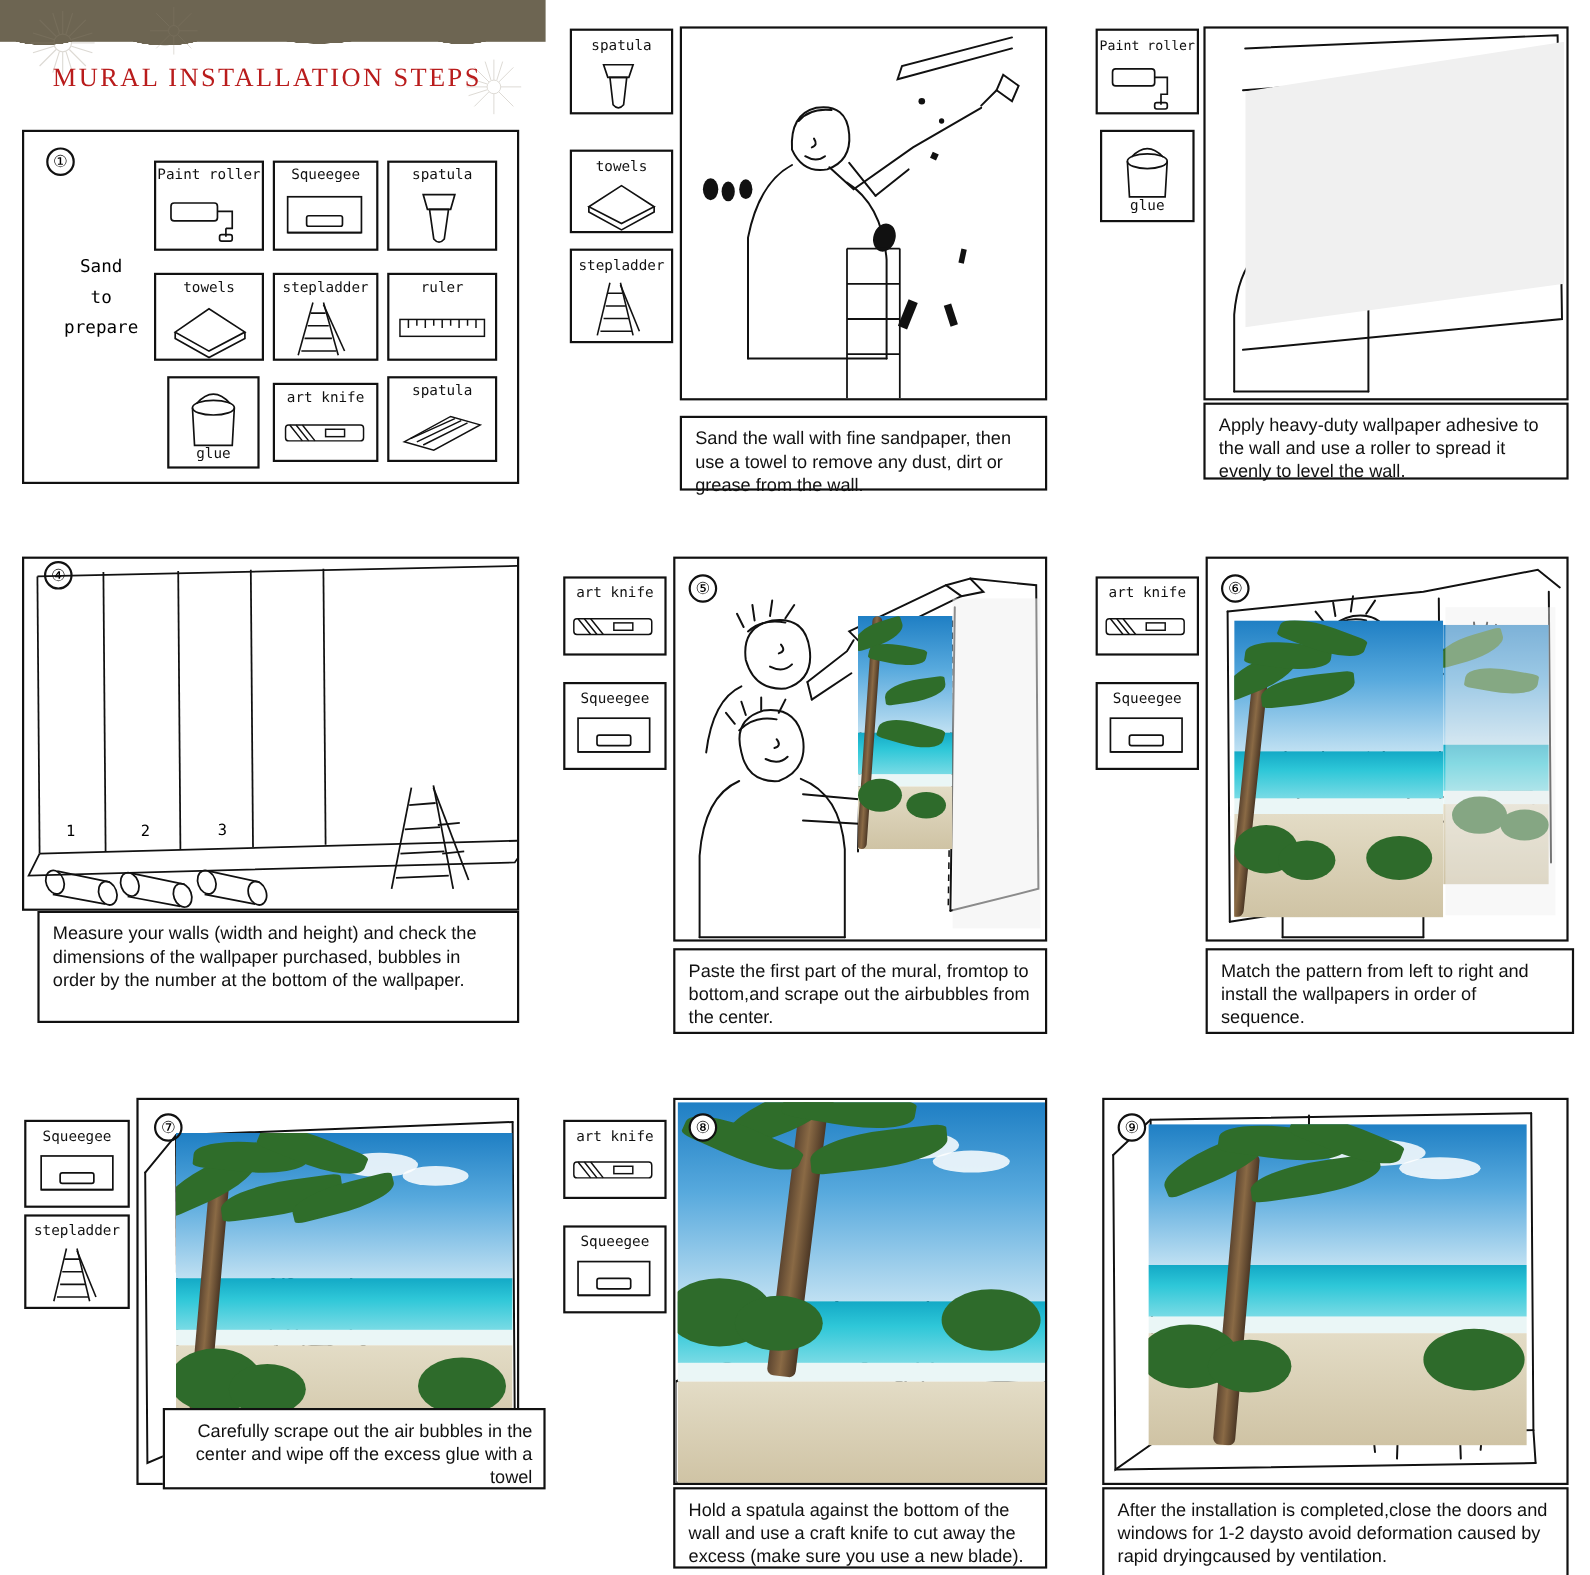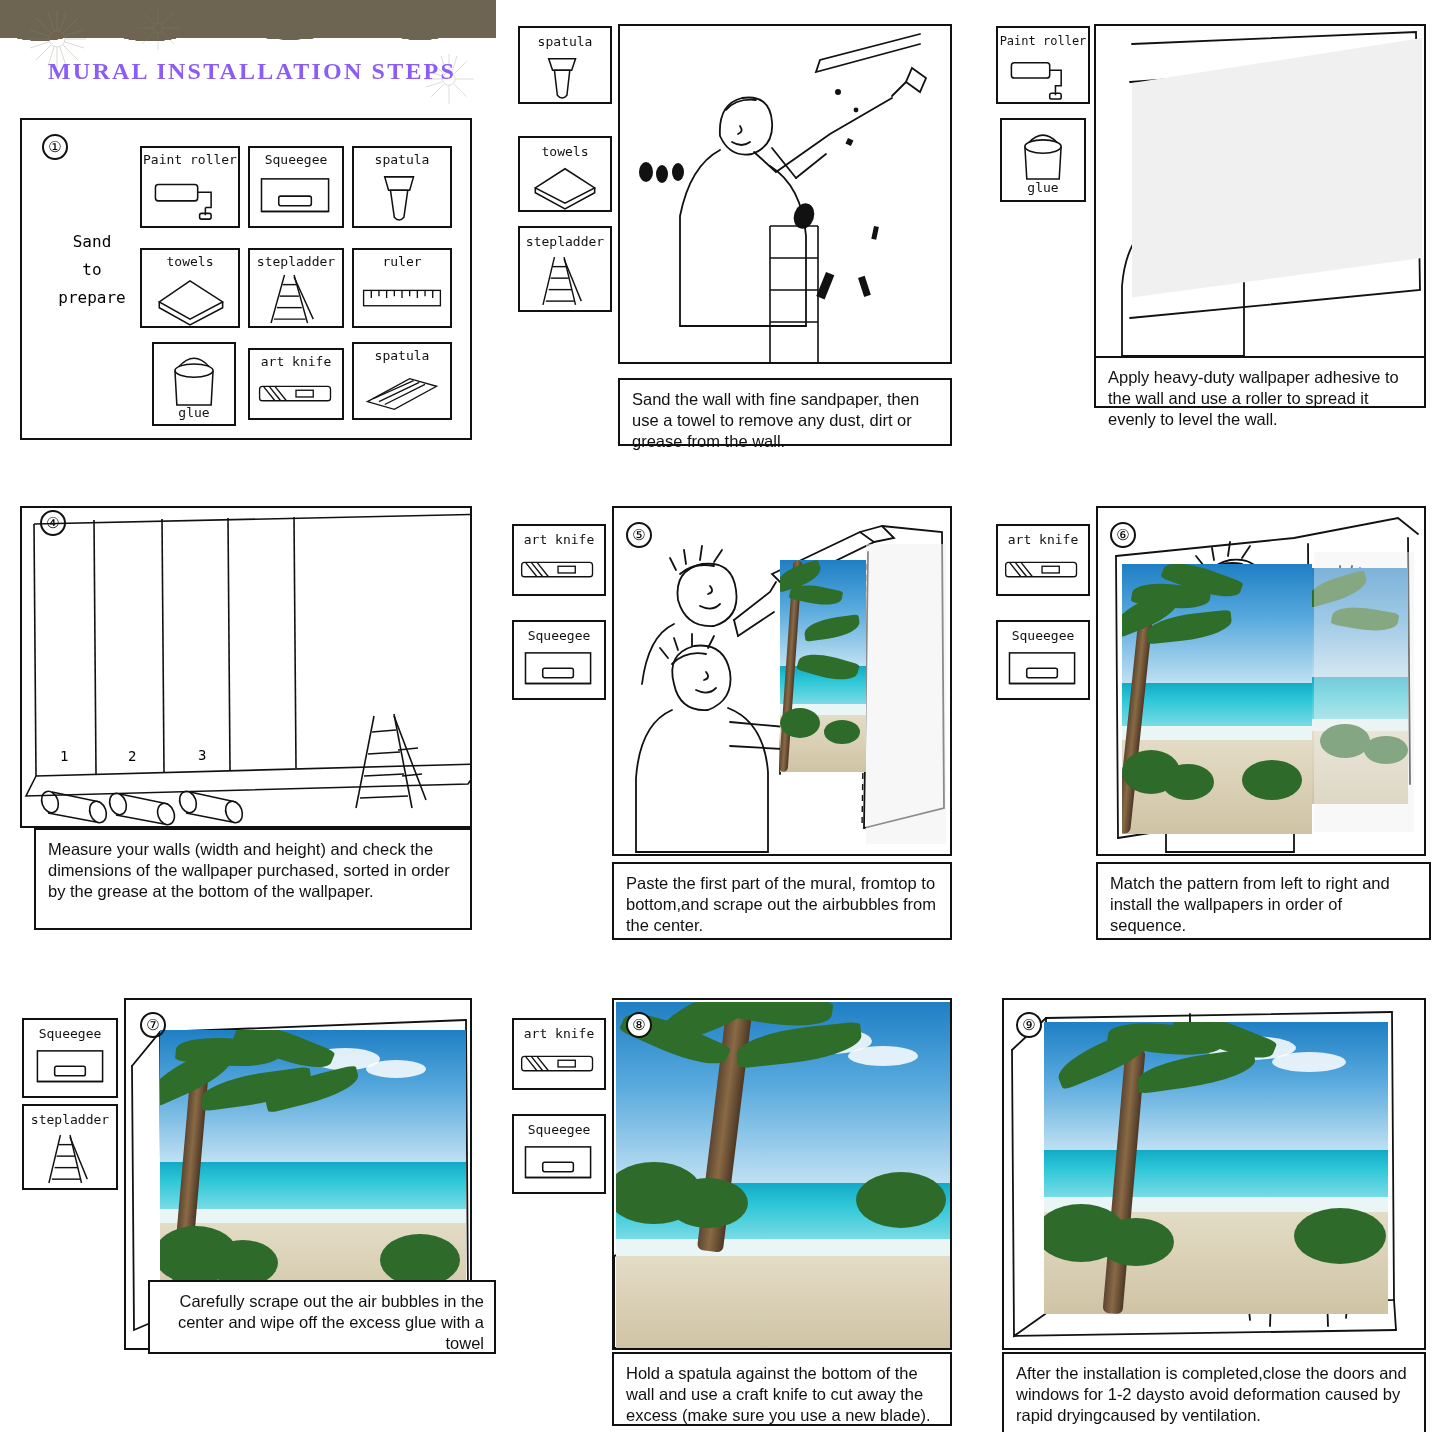--- a/index.html
+++ b/index.html
@@ -22,21 +22,21 @@
     background:
       radial-gradient(ellipse 60px 18px at 40px 0,#6d6552 60%,transparent 61%),
       radial-gradient(ellipse 70px 22px at 150px -2px,#6d6552 60%,transparent 61%),
       radial-gradient(ellipse 80px 16px at 290px 0,#6d6552 60%,transparent 61%),
       radial-gradient(ellipse 60px 20px at 420px -2px,#6d6552 60%,transparent 61%);
   }
   .title{
     position:absolute;left:48px;top:58px;
     font-family:"Liberation Serif", serif;
     font-size:24px;letter-spacing:2.2px;
-    color:#8b5cf6;font-weight:bold;
+    color:#b91c1c;font-weight:normal;
   }
   .deco{position:absolute;opacity:.30;}
   .deco svg{display:block;}
 
   
   .box{position:absolute;border:2px solid #111;background:#fff;box-sizing:border-box;}
   .label{
     font-family:"DejaVu Sans Mono", monospace;
     font-size:13px;color:#111;text-align:center;
   }
@@ -355,21 +355,21 @@
         <path d="M112 182 L182 188 L208 192"></path>
         <path d="M112 206 L186 210 L210 206"></path>
         <path d="M182 188 L186 210"></path>
         <path d="M210 206 L244 186 L266 126"></path>
         <path d="M208 192 L248 196 L268 132"></path>
         <rect x="256" y="96" width="54" height="24" rx="5" transform="rotate(-20 256 96)"></rect>
         <path d="M268 126 L262 110"></path>
       </g>
     </svg>
   </div>
-  <div class="caption" style="left:1094px;top:356px;width:332px;height:52px;">Apply heavy-duty wallpaper adhesive to the wall and use a roller to spread it evenly to level the wall.</div>
+  <div class="caption" style="left:1094px;top:366px;width:332px;height:70px;">Apply heavy-duty wallpaper adhesive to the wall and use a roller to spread it evenly to level the wall.</div>
 
   <div class="box" style="left:20px;top:506px;width:452px;height:322px;"></div>
   <div class="num" style="left:40px;top:510px;">④</div>
   <svg style="position:absolute;left:22px;top:508px;" width="448" height="318" viewBox="0 0 448 318">
     <g stroke="#111" fill="none" stroke-width="1.6">
       <path d="M12 16 L470 6"></path>
       <path d="M12 16 L14 268"></path>
       <path d="M14 268 L460 256"></path>
       <path d="M14 268 L4 288 L446 276 L460 256"></path>
       <path d="M72 12 L74 266"></path>
@@ -400,21 +400,21 @@
       <g>
         <ellipse cx="166" cy="294" rx="8" ry="11" transform="rotate(-20 166 294)"></ellipse>
         <path d="M168 284 L214 294 M164 305 L210 314"></path>
         <ellipse cx="212" cy="304" rx="8" ry="11" transform="rotate(-20 212 304)"></ellipse>
       </g>
     </g>
   </svg>
   <div style="position:absolute;left:60px;top:748px;font-family:'DejaVu Sans Mono',monospace;font-size:14px;">1</div>
   <div style="position:absolute;left:128px;top:748px;font-family:'DejaVu Sans Mono',monospace;font-size:14px;">2</div>
   <div style="position:absolute;left:198px;top:747px;font-family:'DejaVu Sans Mono',monospace;font-size:14px;">3</div>
-  <div class="caption" style="left:34px;top:828px;width:438px;height:102px;">Measure your walls (width and height) and check the dimensions of the wallpaper purchased, sorted in order by the grease at the bottom of the wallpaper.</div>
+  <div class="caption" style="left:34px;top:828px;width:438px;height:102px;">Measure your walls (width and height) and check the dimensions of the wallpaper purchased, bubbles in order by the number at the bottom of the wallpaper.</div>
 
   <div class="tool" style="left:512px;top:524px;width:94px;height:72px;">
     <div class="label" style="top:6px;">art knife</div>
     <svg class="art" style="top:24px;" width="94" height="44" viewBox="0 0 94 44">
       <g stroke="#111" fill="none" stroke-width="1.4">
         <rect x="8" y="12" width="74" height="15" rx="3"></rect>
         <path d="M12 12 L24 27 M18 12 L30 27 M24 12 L36 27"></path>
         <rect x="46" y="16" width="18" height="7"></rect>
       </g>
     </svg>

